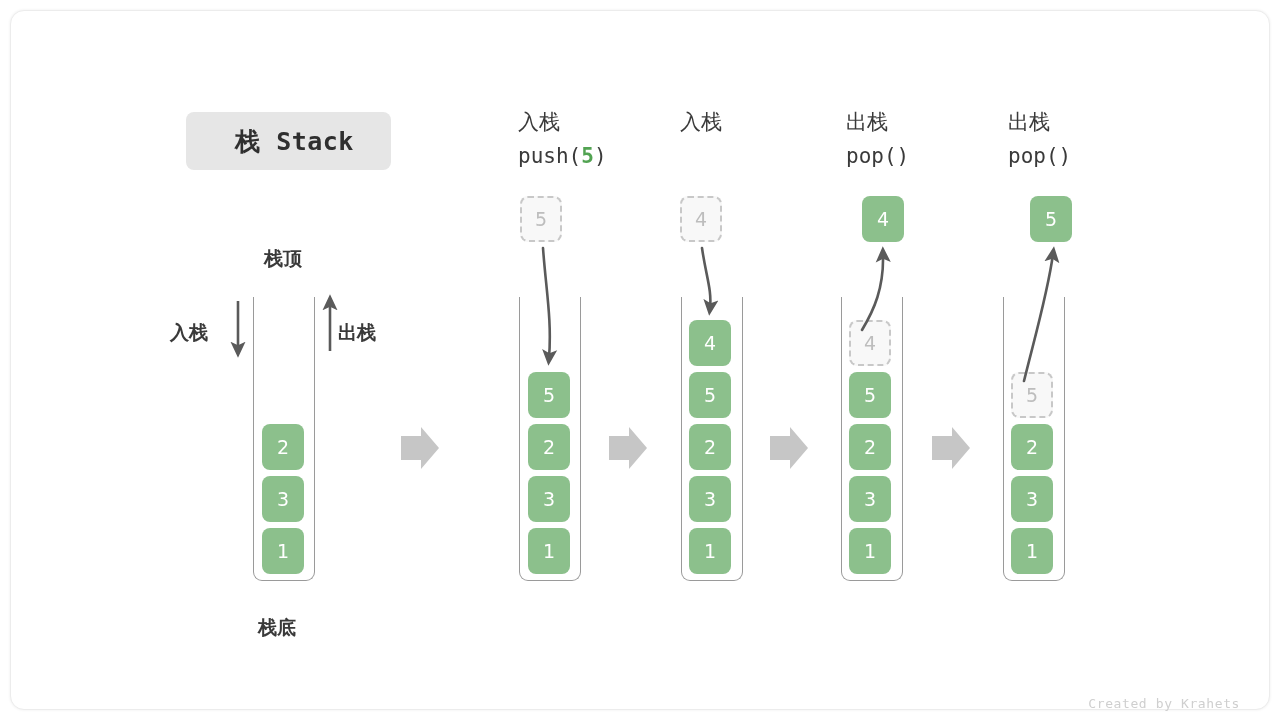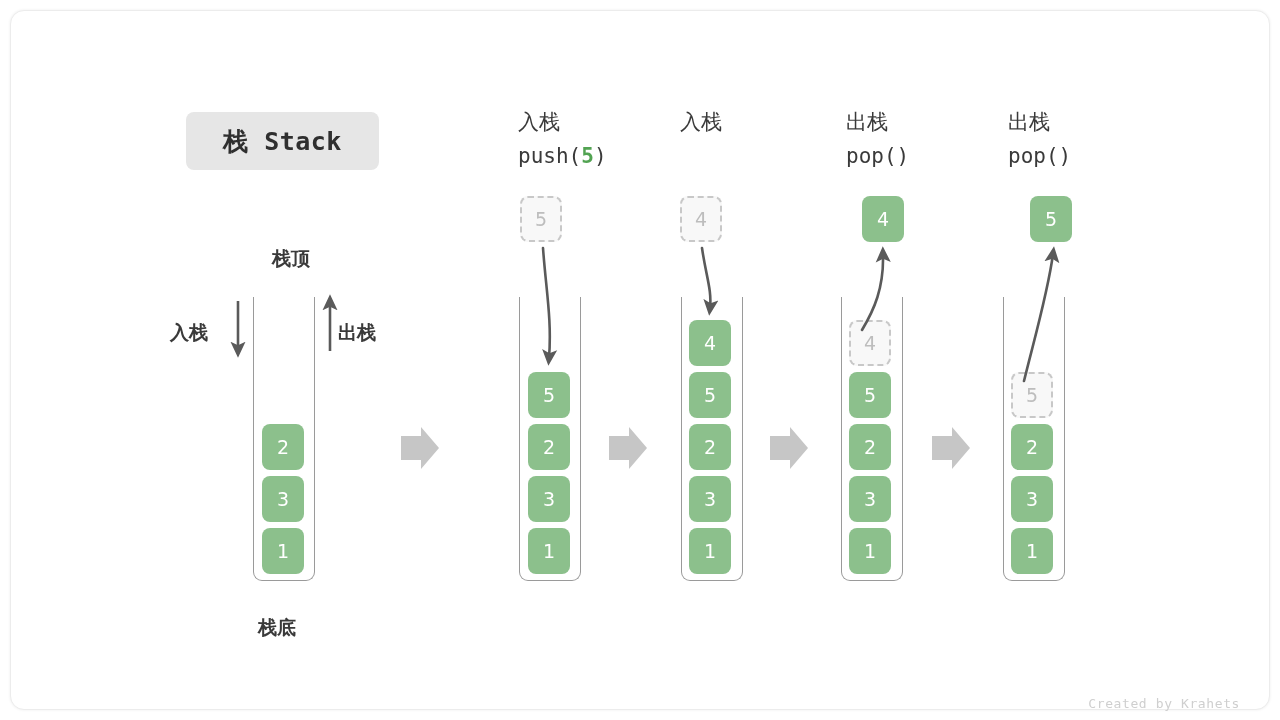--- a/index.html
+++ b/index.html
@@ -43,20 +43,21 @@
     background: #e6e6e6;
     border-radius: 8px;
     display: flex;
     align-items: center;
     justify-content: center;
     font-family: "DejaVu Sans Mono", "Liberation Mono", monospace;
     font-size: 25px;
     font-weight: bold;
     color: #2f2f2f;
     letter-spacing: 0.5px;
+    padding-left: 12px;
   }
 
   
   .cn-label {
     position: absolute;
     font-family: "DejaVu Sans", "Liberation Sans", sans-serif;
     font-size: 19px;
     font-weight: bold;
     color: #3a3a3a;
     white-space: nowrap;
@@ -146,21 +147,21 @@
   }
 </style>
 </head>
 <body>
 
 <div id="canvas">
   <div id="card"></div>
 
   <div id="title-badge">栈 Stack</div>
 
-  <div class="cn-label" style="left:272px; top:246px;">栈顶</div>
+  <div class="cn-label" style="left:264px; top:246px;">栈顶</div>
   <div class="cn-label" style="left:258px; top:615px;">栈底</div>
   <div class="cn-label" style="left:170px; top:320px;">入栈</div>
   <div class="cn-label" style="left:338px; top:320px;">出栈</div>
 
   <div class="op-caption" style="left:518px; top:105px;">
     <div class="op-cn">入栈</div>
     <div class="op-code"><span>push(</span><span class="arg">5</span><span>)</span></div>
   </div>
 
   <div class="op-caption" style="left:680px; top:105px;">

